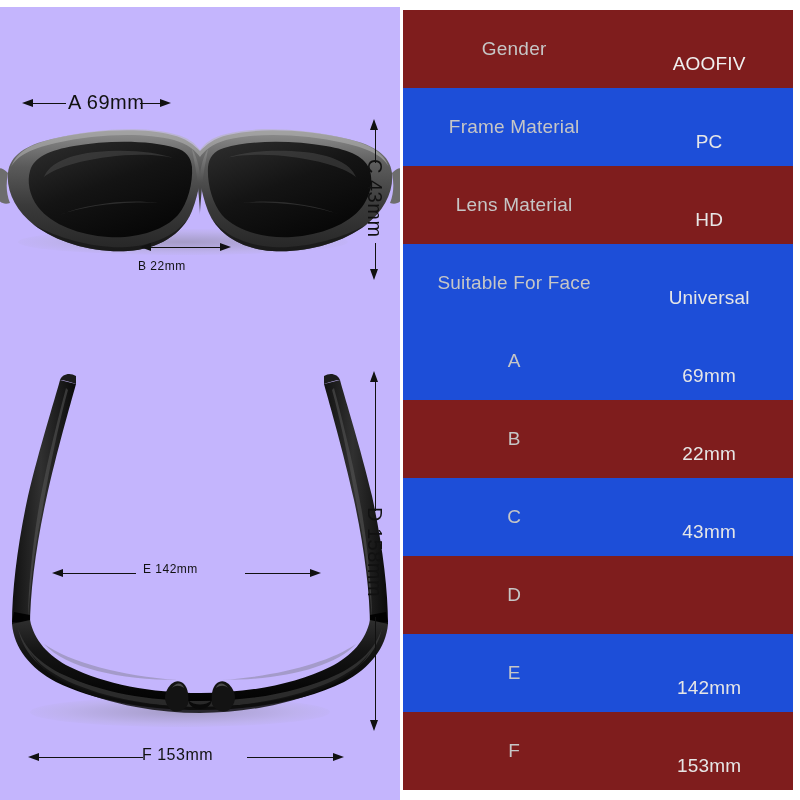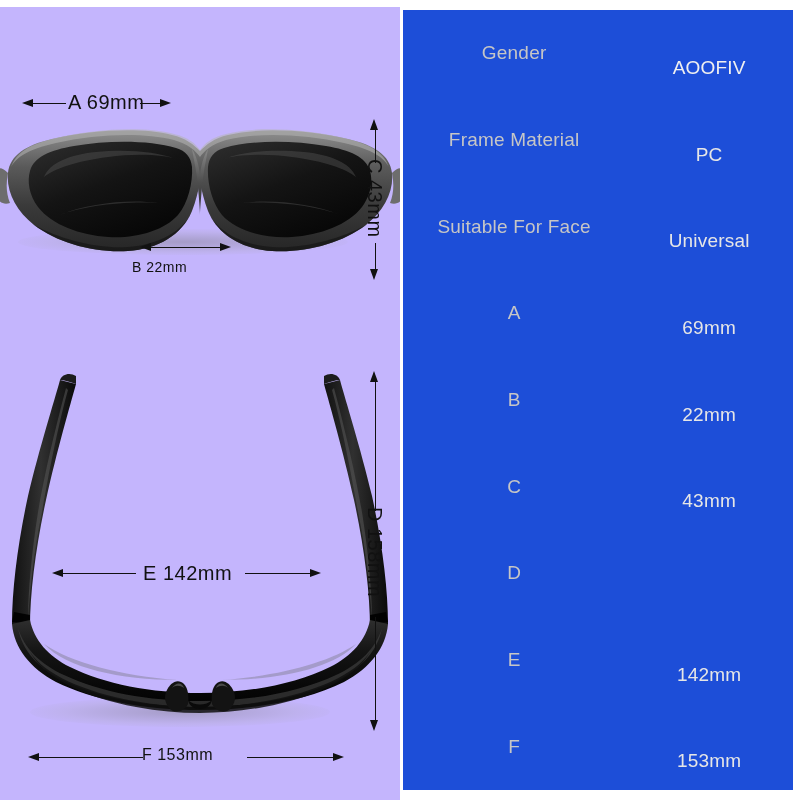--- a/index.html
+++ b/index.html
@@ -75,21 +75,21 @@
     flex-direction: column;
     box-sizing: border-box;
     overflow: hidden;
   }
   .spec-row {
     flex: 1 1 0;
     display: flex;
     align-items: center;
     box-sizing: border-box;
   }
-  .spec-row.odd  { background: #1d4ed8; }
+  .spec-row.odd  { background: #7f1d1d; }
   .spec-row.even { background: #1d4ed8; }
 
   .spec-key {
     width: 57%;
     text-align: center;
     color: #c6c6c6;
     font-size: 19px;
     font-family: "Liberation Sans", sans-serif;
     letter-spacing: 0.2px;
   }
@@ -212,21 +212,21 @@
 
         <path d="M34,110 C58,128 94,138 128,136 C158,134 182,120 192,96
                  C184,116 158,130 128,132 C96,134 60,124 34,110 Z" fill="#151515" opacity="0.7"></path>
         <path d="M366,110 C342,128 306,138 272,136 C242,134 218,120 208,96
                  C216,116 242,130 272,132 C304,134 340,124 366,110 Z" fill="#151515" opacity="0.7"></path>
       </svg>
 
       <div class="arrow arrow-left" style="left:140px; top:236px;"></div>
       <div class="dim-line-h" style="left:150px; top:240px; width:74px;"></div>
       <div class="arrow arrow-right" style="left:220px; top:236px;"></div>
-      <div class="dim-label" style="left:132px; top:252px; font-size:14px;">B  22mm</div>
+      <div class="dim-label" style="left:138px; top:252px; font-size:12px;">B  22mm</div>
 
       <div class="arrow arrow-up" style="left:370px; top:112px;"></div>
       <div class="dim-line-v" style="left:374.5px; top:122px; height:34px;"></div>
       <div class="vert-text" style="left:386px; top:152px; font-size:20px;">C  43mm</div>
       <div class="dim-line-v" style="left:374.5px; top:236px; height:28px;"></div>
       <div class="arrow arrow-down" style="left:370px; top:262px;"></div>
     </div>
 
     <div>
 
@@ -317,21 +317,21 @@
 
         <path d="M172,326 C176,320 182,320 184,326 C180,323 175,323 172,326 Z" fill="#595959" opacity="0.8"></path>
         <path d="M228,326 C224,320 218,320 216,326 C220,323 225,323 228,326 Z" fill="#595959" opacity="0.8"></path>
 
         <path d="M44,282 C70,300 120,314 178,318 C120,318 66,306 44,282 Z" fill="#6a6a6a" opacity="0.35"></path>
         <path d="M356,282 C330,300 280,314 222,318 C280,318 334,306 356,282 Z" fill="#6a6a6a" opacity="0.35"></path>
       </svg>
 
       <div class="arrow arrow-left" style="left:52px; top:562px;"></div>
       <div class="dim-line-h" style="left:62px; top:566px; width:74px;"></div>
-      <div class="dim-label" style="left:143px; top:555px; font-size:20px;">E  142mm</div>
+      <div class="dim-label" style="left:143px; top:555px; font-size:12px;">E  142mm</div>
       <div class="dim-line-h" style="left:245px; top:566px; width:67px;"></div>
       <div class="arrow arrow-right" style="left:310px; top:562px;"></div>
 
       <div class="arrow arrow-left" style="left:28px; top:746px;"></div>
       <div class="dim-line-h" style="left:38px; top:750px; width:105px;"></div>
       <div class="dim-label" style="left:142px; top:739px; font-size:16px;">F  153mm</div>
       <div class="dim-line-h" style="left:247px; top:750px; width:88px;"></div>
       <div class="arrow arrow-right" style="left:333px; top:746px;"></div>
 
       <div class="arrow arrow-up" style="left:370px; top:364px;"></div>
@@ -345,20 +345,24 @@
   <div id="spec-table">
 
   <div class="spec-row odd">
         <div class="spec-key">Gender</div>
         <div class="spec-val bright">AOOFIV</div>
       </div>
       <div class="spec-row even">
         <div class="spec-key">Frame Material</div>
         <div class="spec-val">PC</div>
       </div>
+      <div class="spec-row odd">
+        <div class="spec-key">Lens Material</div>
+        <div class="spec-val">HD</div>
+      </div>
       <div class="spec-row even">
         <div class="spec-key">Suitable For Face</div>
         <div class="spec-val">Universal</div>
       </div>
       <div class="spec-row even">
         <div class="spec-key">A</div>
         <div class="spec-val">69mm</div>
       </div>
       <div class="spec-row odd">
         <div class="spec-key">B</div>

